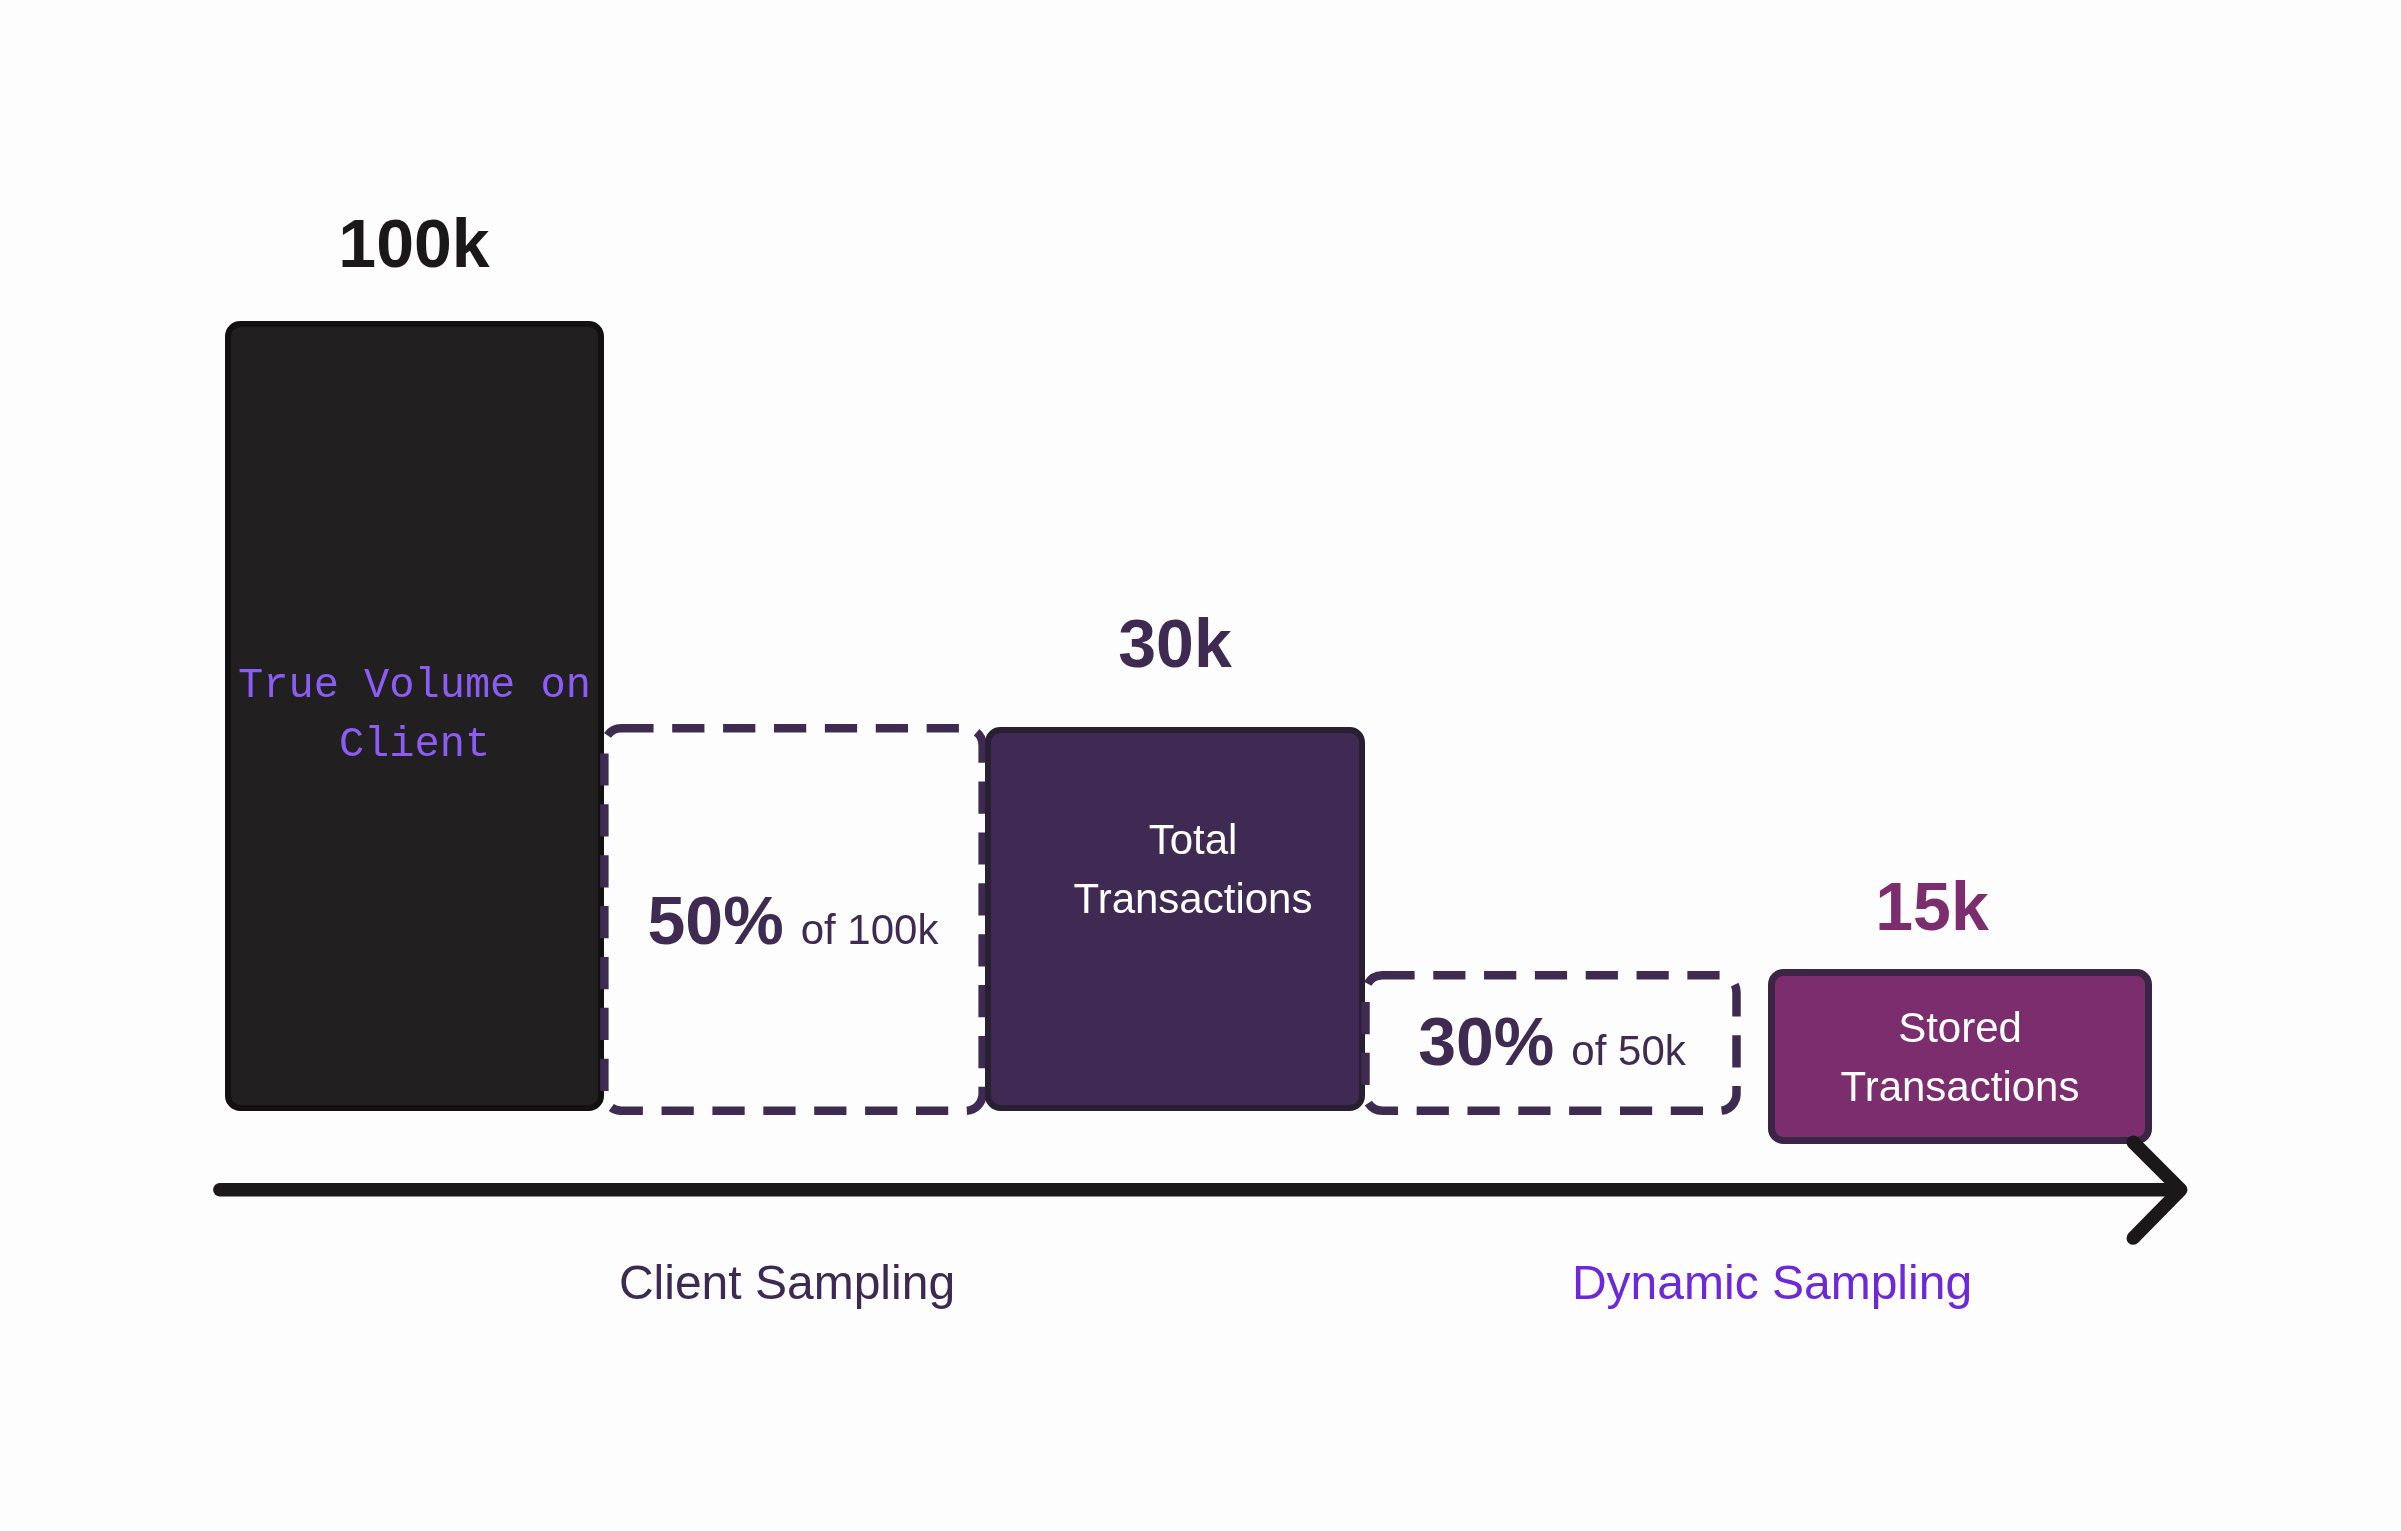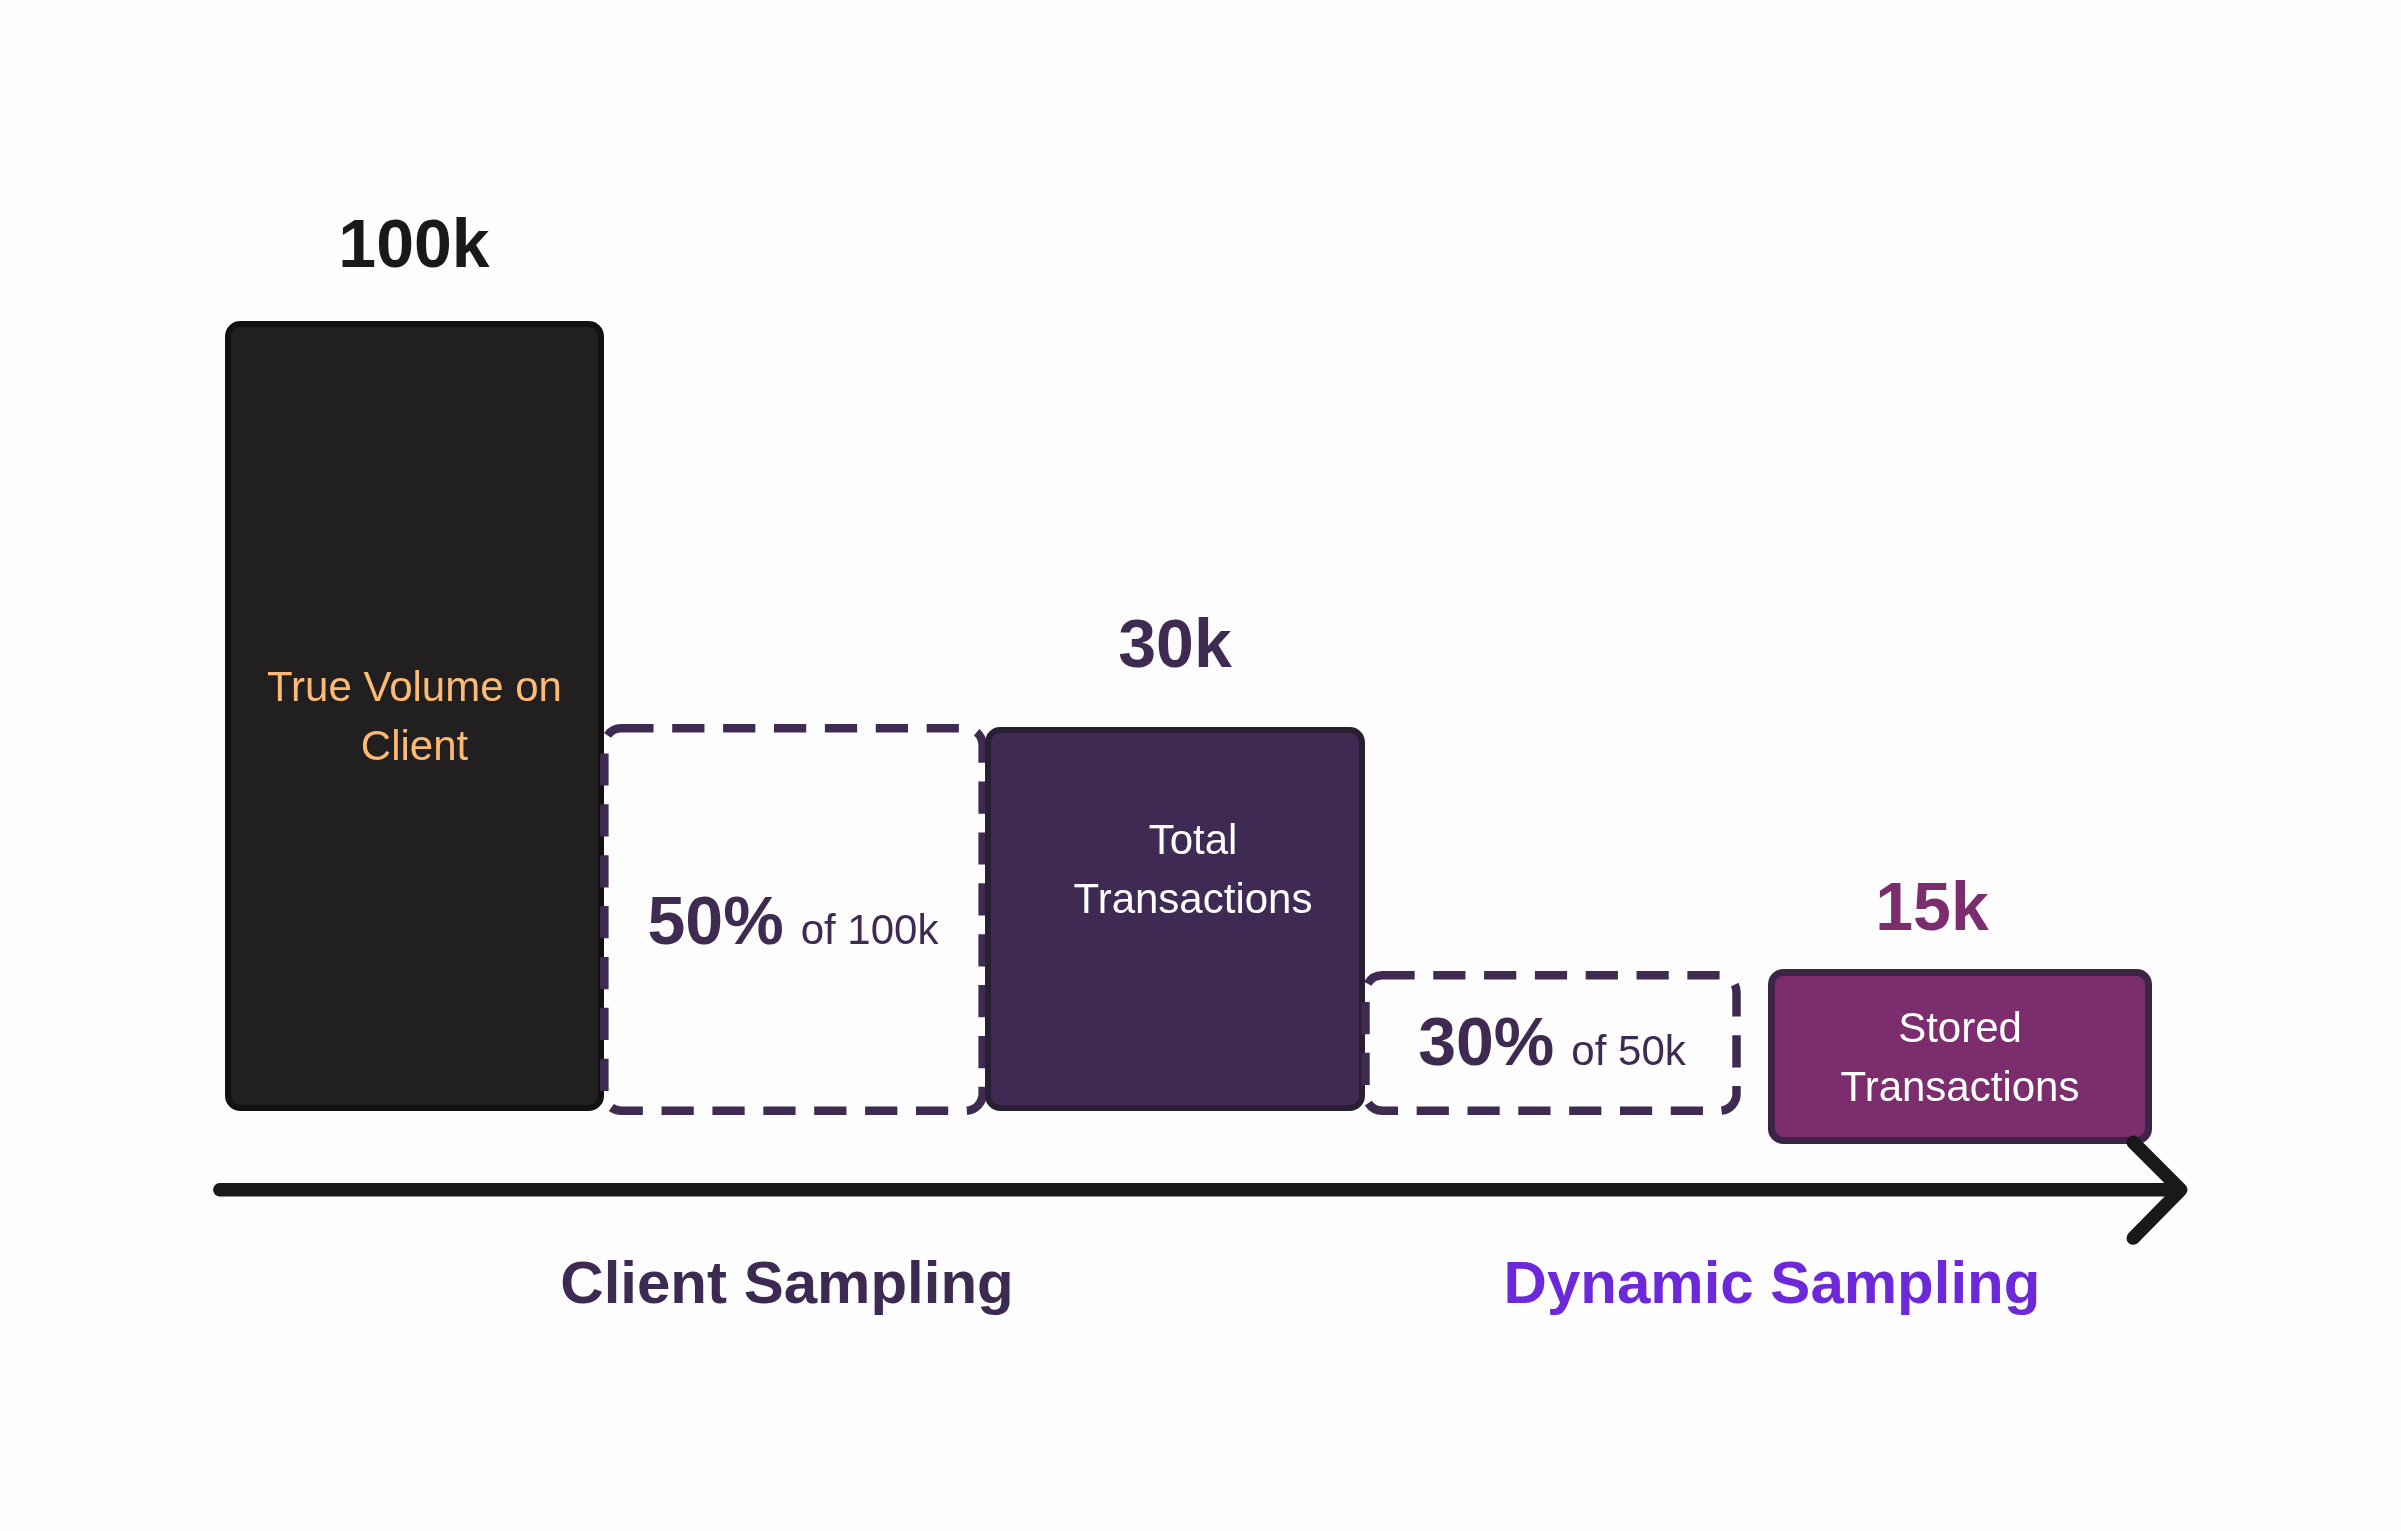--- a/index.html
+++ b/index.html
@@ -74,36 +74,36 @@
   #axis-arrow line, #axis-arrow path {
     fill: none;
     stroke-width: 16px;
     stroke-linecap: round;
     stroke-linejoin: round;
   }
 
   .stage-label {
     position: absolute;
     transform: translate(-50%, -50%);
-    font-size: 60px;
-    font-weight: 700;
+    font-size: 48px;
+    font-weight: 400;
     white-space: nowrap;
   }
   #stage-client  { left: 787px;  top: 1282px; }
   #stage-dynamic { left: 1772px; top: 1282px; }
 </style>
 </head>
 <body style="background: rgb(253, 253, 253);">
 
 <div id="canvas">
 
   <div id="value-100k" class="value-label" style="color: rgb(27, 24, 26);">100k</div>
 
   <div id="bar-true-volume" class="bar" style="background-color: rgb(34, 31, 32); border-color: rgb(18, 16, 17);">
-    <div class="bar-label" style="color: #fdba74;">
+    <div class="bar-label" style="color: #8b5cf6; font-family: Liberation Mono, monospace;">
       <div>True Volume on</div>
       <div>Client</div>
     </div>
   </div>
 
   <svg id="dashed-1" class="dashed-box" viewBox="0 0 456 461">
     <rect x="5" y="5" width="446" height="451" rx="20" style="stroke: rgb(63, 42, 82);"></rect>
   </svg>
   <div id="rate-1" class="rate-label" style="color: rgb(63, 42, 82);">
     <span class="rate-pct">50%</span><span class="rate-of">of 100k</span>

